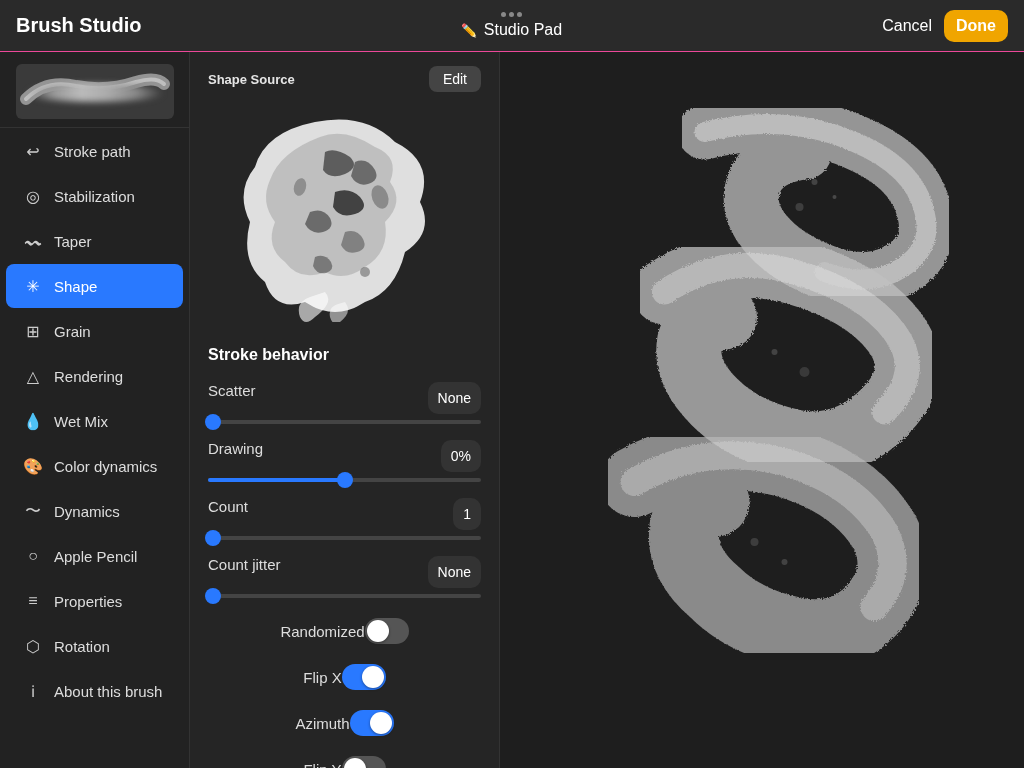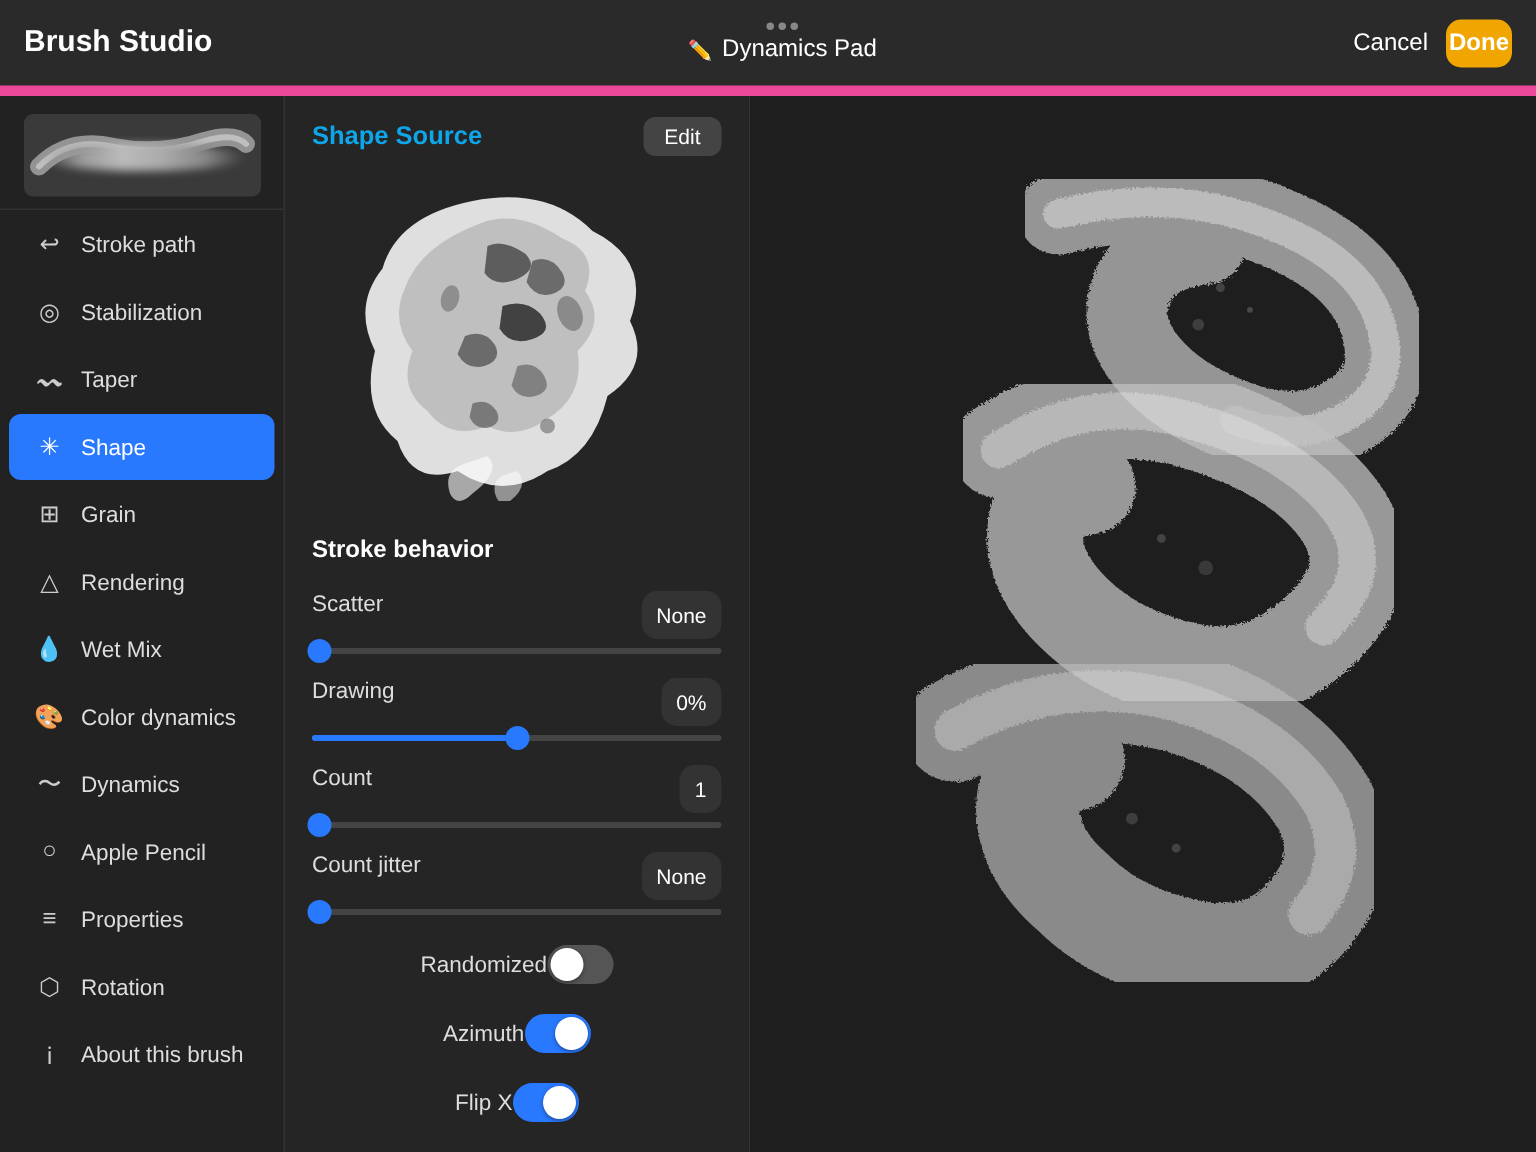--- a/index.html
+++ b/index.html
@@ -13,23 +13,23 @@
       display: flex;
       flex-direction: column;
     }
 
     
     .header {
       display: flex;
       align-items: center;
       justify-content: space-between;
       padding: 0 16px;
-      height: 64px;
+      height: 52px;
       background: #2a2a2a;
-      border-bottom: 7px solid #ec4899;
+      border-bottom: 1px solid #ec4899;
       flex-shrink: 0;
     }
     .header-title {
       font-size: 20px;
       font-weight: 700;
       color: #fff;
     }
     .header-center {
       display: flex;
       align-items: center;
@@ -61,21 +61,21 @@
       color: #fff;
       font-size: 16px;
       cursor: pointer;
     }
     .done-btn {
       background: #f0a500;
       border: none;
       color: #fff;
       font-size: 16px;
       font-weight: 600;
-      padding: 7px 2px;
+      padding: 7px 12px;
       border-radius: 10px;
       cursor: pointer;
       text-align: center;
     }
 
     
     .main {
       display: flex;
       flex: 1;
       overflow: hidden;
@@ -161,23 +161,23 @@
       flex-shrink: 0;
       overflow-y: auto;
     }
     .shape-source-header {
       display: flex;
       align-items: center;
       justify-content: space-between;
       padding: 14px 18px 10px;
     }
     .shape-source-title {
-      font-size: 17px;
+      font-size: 13px;
       font-weight: 600;
-      color: #0ea5e9;
+      color: #e5e5e5;
     }
     .edit-btn {
       background: #444;
       border: none;
       color: #fff;
       font-size: 14px;
       padding: 5px 14px;
       border-radius: 8px;
       cursor: pointer;
     }
@@ -327,21 +327,21 @@
 <div class="header">
   <span class="header-title">Brush Studio</span>
   <div style="display:flex;flex-direction:column;align-items:center;gap:4px;">
     <div class="dots">
       <div class="dot"></div>
       <div class="dot"></div>
       <div class="dot"></div>
     </div>
     <div class="header-center">
       <span style="color:#aaa;font-size:13px;">✏️</span>
-      <span class="header-drawing-pad">Dynamics Pad</span>
+      <span class="header-drawing-pad">Studio Pad</span>
     </div>
   </div>
   <div class="header-right">
     <button class="cancel-btn">Cancel</button>
     <button class="done-btn">Done</button>
   </div>
 </div>
 
 <div class="main">
 
@@ -490,27 +490,27 @@
       </div>
 
     <div id="toggles-container">
         <div class="toggle-row">
       <span class="toggle-label">Randomized</span>
       <div class="toggle off">
         <div class="toggle-knob"></div>
       </div>
     </div>
         <div class="toggle-row">
-      <span class="toggle-label">Azimuth</span>
+      <span class="toggle-label">Flip X</span>
       <div class="toggle on">
         <div class="toggle-knob"></div>
       </div>
     </div>
         <div class="toggle-row">
-      <span class="toggle-label">Flip X</span>
+      <span class="toggle-label">Azimuth</span>
       <div class="toggle on">
         <div class="toggle-knob"></div>
       </div>
     </div>
         <div class="toggle-row">
       <span class="toggle-label">Flip Y</span>
       <div class="toggle off">
         <div class="toggle-knob"></div>
       </div>
     </div>

